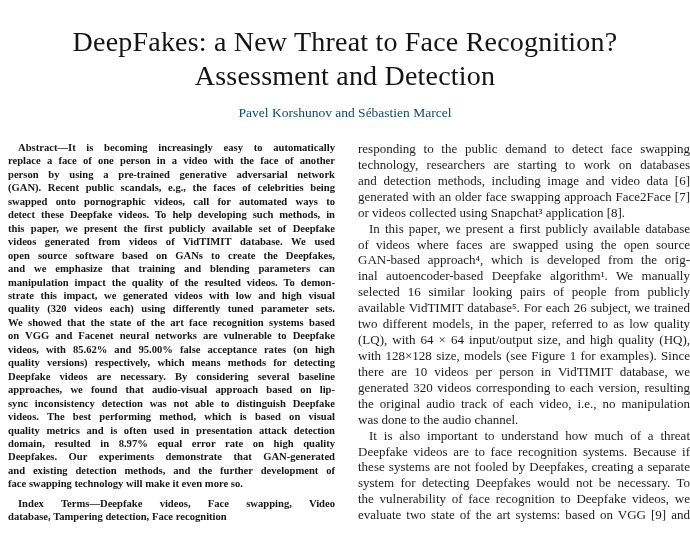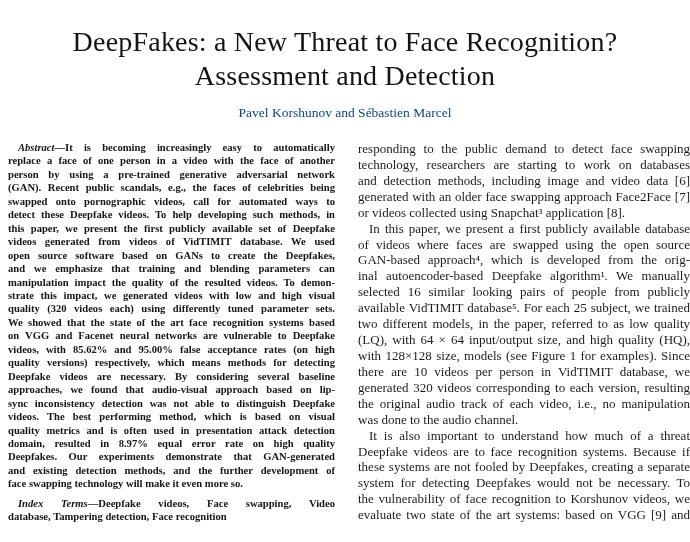--- a/index.html
+++ b/index.html
@@ -26,21 +26,21 @@
     position: absolute; top: 141px; left: 8px;
     display: flex; gap: 23px;
   }
   .col.left  { width: 327px; }
   .col.right { width: 332px; font-size: 13px; line-height: 15.92px; }
 
   .abstract, .index-terms {
     font-weight: 700; font-size: 10.6px; line-height: 13.45px; color: #161616;
   }
   .index-terms { margin-top: 6px; }
-  .lead { font-style: italic; }
+  .lead { }
 
   .line { text-align: justify; text-align-last: justify; }
   .first { text-indent: 10px; }
   .line.last { text-align-last: left; }
   [data-lines] > .line:last-child { text-align-last: left; }
   .para.indent > .line:first-child { text-indent: 11px; }
   .para.cont > .line:last-child { text-align-last: justify; }
 </style>
 </head>
 <body>
@@ -101,33 +101,33 @@
           <div class="line">and detection methods, including image and video data [6]</div>
           <div class="line">generated with an older face swapping approach Face2Face [7]</div>
           <div class="line">or videos collected using Snapchat³ application [8].</div>
         </div>
       <div class="para indent" data-lines="right_column.paragraphs.1.lines">
           <div class="line">In this paper, we present a first publicly available database</div>
           <div class="line">of videos where faces are swapped using the open source</div>
           <div class="line">GAN-based approach⁴, which is developed from the orig-</div>
           <div class="line">inal autoencoder-based Deepfake algorithm¹. We manually</div>
           <div class="line">selected 16 similar looking pairs of people from publicly</div>
-          <div class="line">available VidTIMIT database⁵. For each 25 subject, we trained</div>
+          <div class="line">available VidTIMIT database⁵. For each 26 subject, we trained</div>
           <div class="line">two different models, in the paper, referred to as low quality</div>
           <div class="line">(LQ), with 64 × 64 input/output size, and high quality (HQ),</div>
           <div class="line">with 128×128 size, models (see Figure 1 for examples). Since</div>
           <div class="line">there are 10 videos per person in VidTIMIT database, we</div>
           <div class="line">generated 320 videos corresponding to each version, resulting</div>
           <div class="line">the original audio track of each video, i.e., no manipulation</div>
           <div class="line">was done to the audio channel.</div>
         </div>
       <div class="para indent cont" data-lines="right_column.paragraphs.2.lines">
           <div class="line">It is also important to understand how much of a threat</div>
           <div class="line">Deepfake videos are to face recognition systems. Because if</div>
           <div class="line">these systems are not fooled by Deepfakes, creating a separate</div>
           <div class="line">system for detecting Deepfakes would not be necessary. To</div>
-          <div class="line">the vulnerability of face recognition to Korshunov videos, we</div>
+          <div class="line">the vulnerability of face recognition to Deepfake videos, we</div>
           <div class="line">evaluate two state of the art systems: based on VGG [9] and</div>
         </div>
     </div>
 
   </div>
 </div>
 
 </body></html>

